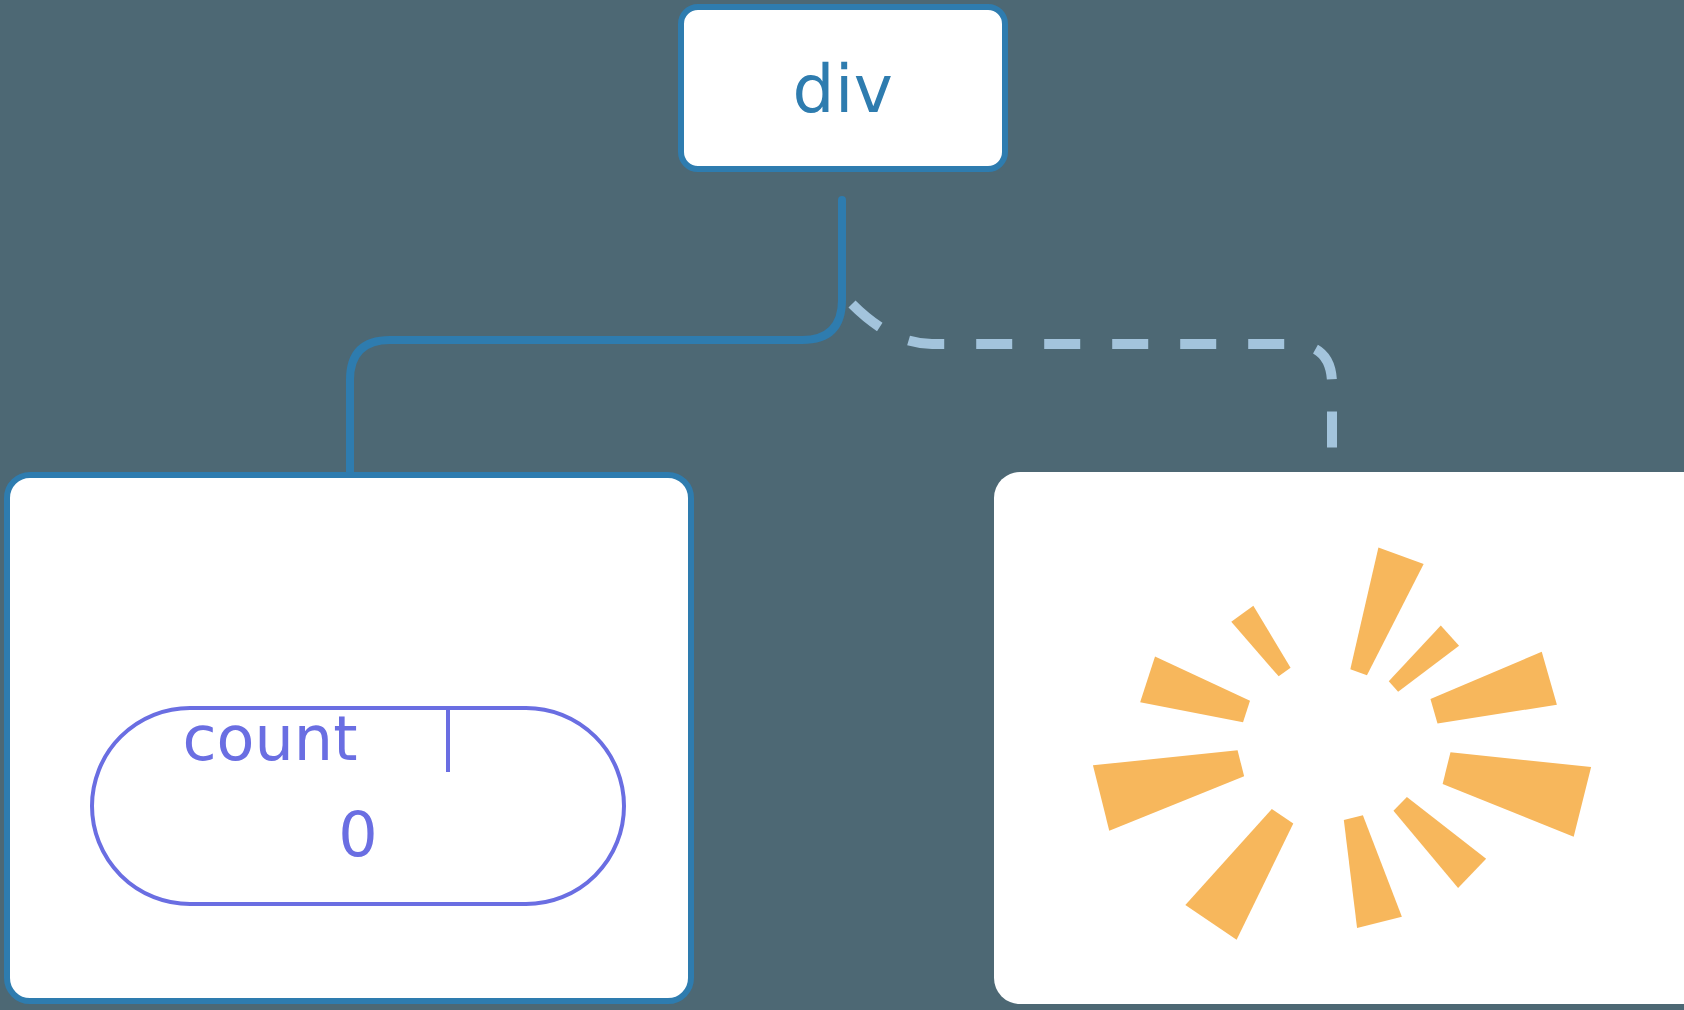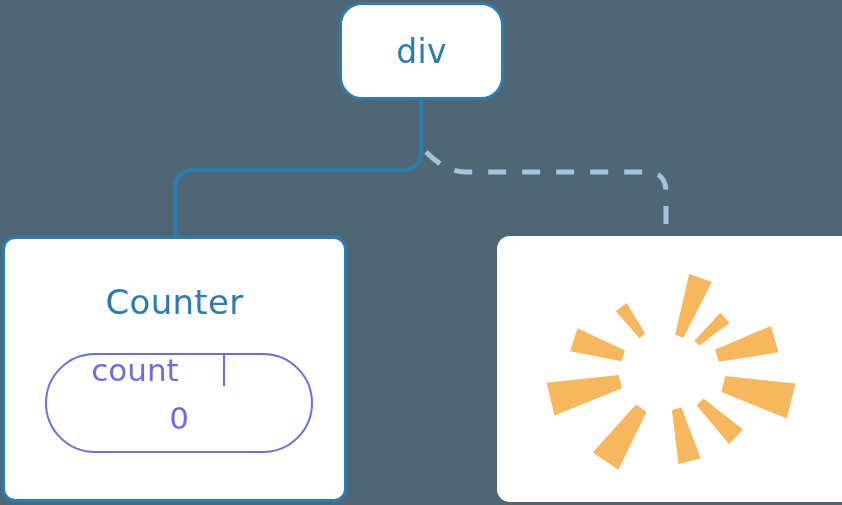--- a/index.html
+++ b/index.html
@@ -28,23 +28,23 @@
   }
   .node {
     position: absolute;
     background: #ffffff;
     box-sizing: border-box;
   }
   #node-div {
     left: 339px;
     top: 2px;
     width: 165px;
-    height: 98px;
+    height: 84px;
     border: 3px solid #2e7caf;
-    border-radius: 23px;
+    border-radius: 10px;
     display: flex;
     align-items: center;
     justify-content: center;
   }
   #node-div .node-label {
     color: #2e7caf;
     font-size: 33px;
     line-height: 1;
     letter-spacing: 0.3px;
   }
@@ -124,21 +124,20 @@
     <path d="M 421 100 L 421 150 Q 421 170 401 170 L 195 170 Q 175 170 175 190 L 175 240" fill="none" stroke="#2e7caf" stroke-width="4" stroke-linecap="round"></path>
 
     <path d="M 426 152 Q 446 172 466 172 L 646 172 Q 666 172 666 192 L 666 240" fill="none" stroke="#a3c4dc" stroke-width="5" stroke-linecap="butt" stroke-dasharray="18 16"></path>
   </svg>
 
   <div class="node" id="node-div">
     <span class="node-label">div</span>
   </div>
 
   <div class="node" id="node-counter">
-    <span class="node-label">Counter</span>
     <div class="prop-pill">
       <span class="prop-key">count</span>
       <span class="prop-val">0</span>
     </div>
   </div>
 
   <div class="node" id="node-burst">
     <svg id="burst-svg" viewBox="0 0 348 266" aria-hidden="true">
       <g id="burst-wedges" fill="#f7b75c">
           <polygon points="186.47,101.68 214.83,46.03 192.21,37.79 178.16,98.66"></polygon>

